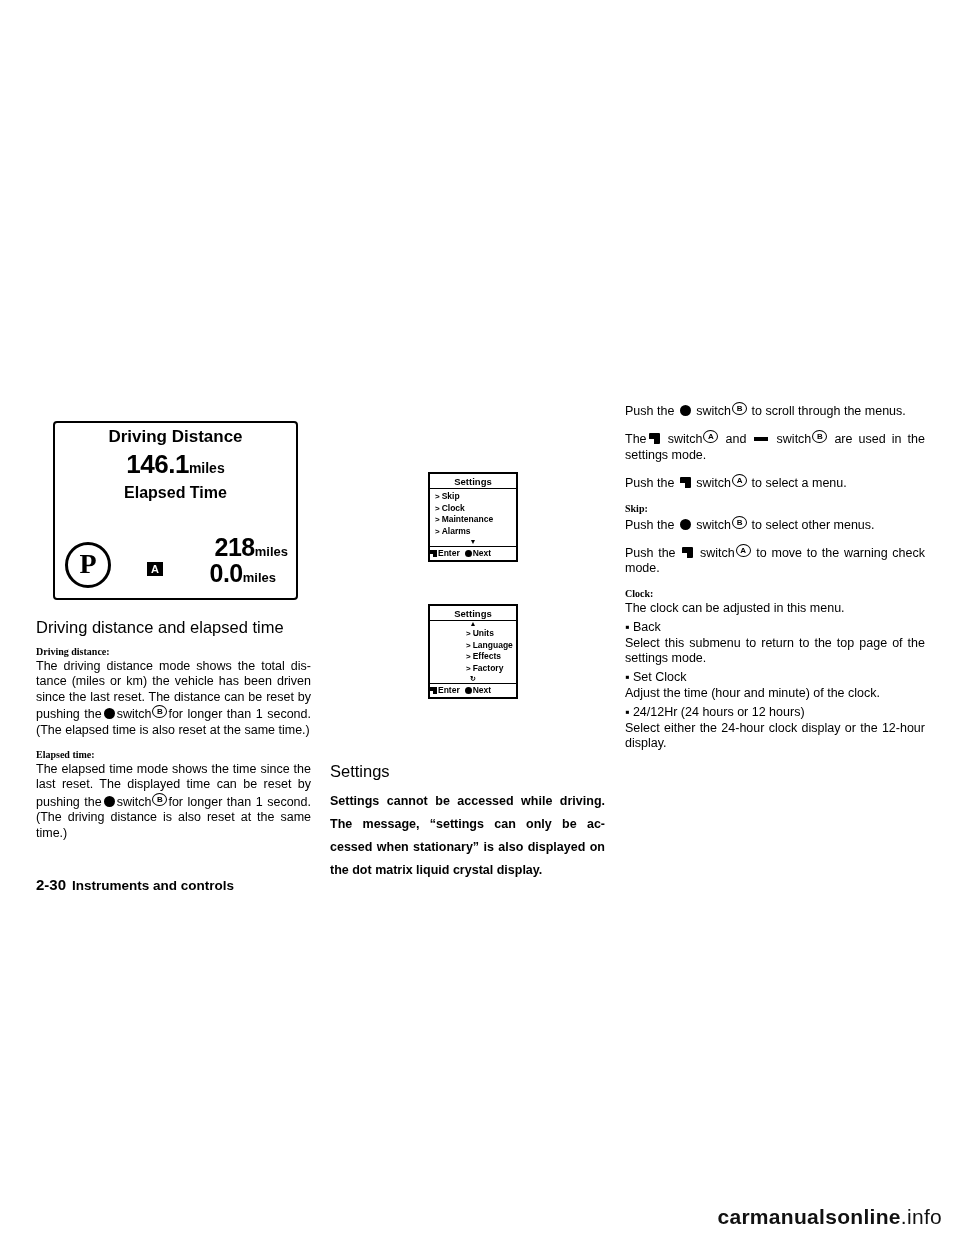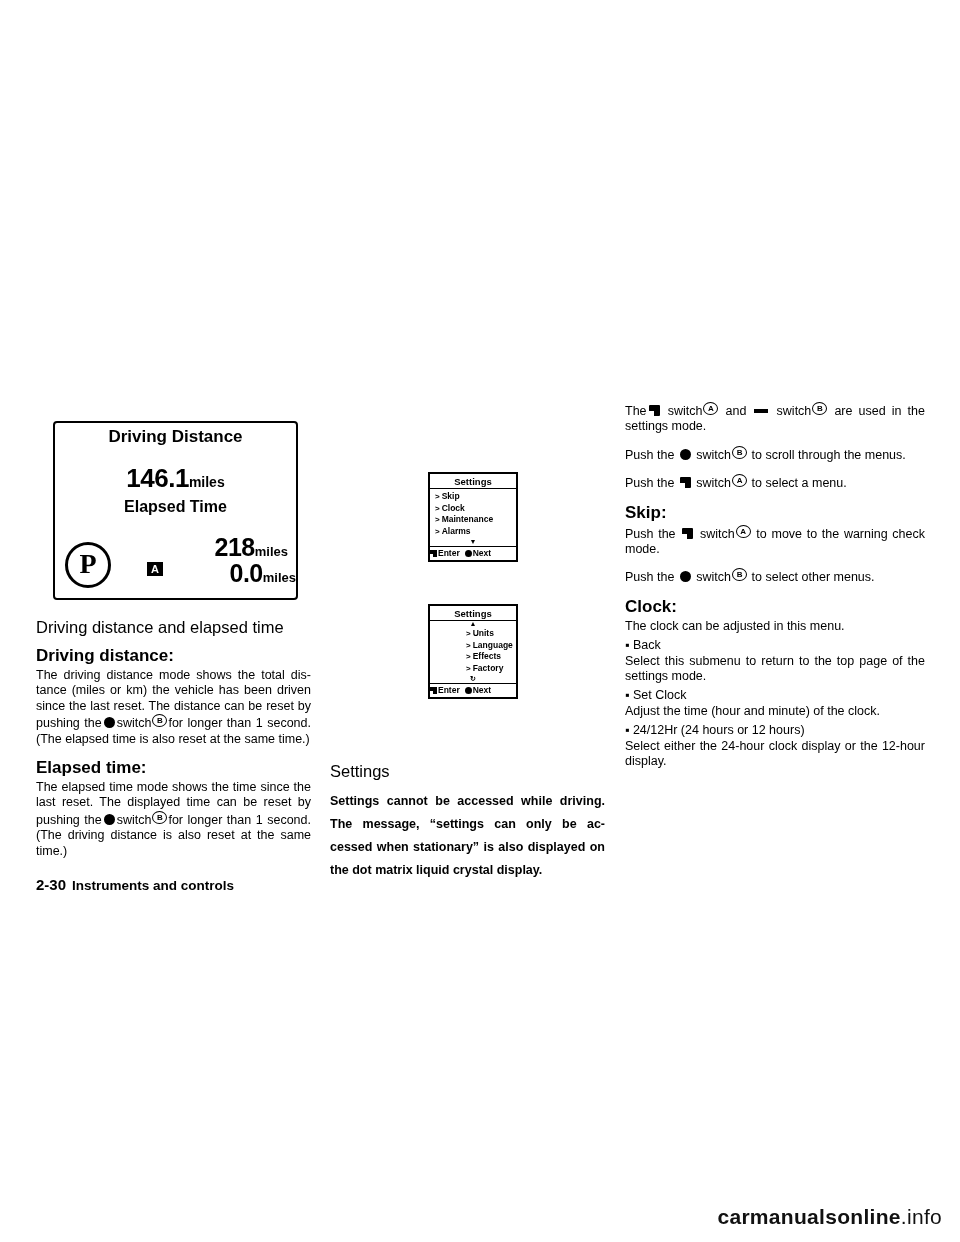--- a/index.html
+++ b/index.html
@@ -37,21 +37,21 @@
   }
   .lcd-title {
     text-align: center;
     font-size: 17px;
     font-weight: bold;
     margin-top: 4px;
     letter-spacing: 0px;
   }
   .lcd-row-dist {
     text-align: center;
-    margin-top: 16px;
+    margin-top: 2px;
     white-space: nowrap;
   }
   .lcd-bignum {
     font-size: 26px;
     font-weight: bold;
     letter-spacing: -0.5px;
   }
   .lcd-unit {
     font-size: 14px;
     font-weight: bold;
@@ -123,37 +123,38 @@
     line-height: 14px;
     text-align: center;
   }
   .odo-row {
     position: absolute;
     right: 8px; bottom: 30px;
     white-space: nowrap;
   }
   .trip-row {
     position: absolute;
-    right: 0; bottom: 4px;
+    right: 20px; bottom: 4px;
     white-space: nowrap;
   }
   .odo-num { font-size: 25px; font-weight: bold; letter-spacing: -0.5px; }
   .odo-unit { font-size: 13px; font-weight: bold; }
 
   
   h2.sec {
     font-size: 16.5px;
     font-weight: normal;
     margin: 0 0 9px 0;
     letter-spacing: 0px;
   }
   .lead {
-    font-size: 17px;
+    font-size: 10px;
     font-weight: bold;
     margin: 0 0 2px 0;
+    font-family: Liberation Serif, serif;
   }
   p.body {
     font-size: 12.5px;
     line-height: 15.4px;
     margin: 0 0 11px 0;
     text-align: justify;
   }
   p.bold {
     font-size: 12.5px;
     line-height: 23px;
@@ -377,30 +378,30 @@
       <span class="foot-seg"><span class="foot-dot"></span><span>Next</span></span>
     </div>
   </div>
 
   <div class="col2" style="top: 762px;">
     <h2 class="sec">Settings</h2>
     <p class="bold">Settings cannot be accessed while driving. The message, “settings can only be ac-cessed when stationary” is also displayed on the dot matrix liquid crystal display.</p>
   </div>
 
   <div class="col3">
+    <p class="body"><span>Push the</span> <span class="sw-dot"></span> <span>switch</span><span class="cbadge">B</span> <span>to scroll through the menus.</span></p>
+
     <p class="body"><span>The</span><span class="sw-sq"></span> <span>switch</span><span class="cbadge">A</span> <span>and</span> <span class="sw-line"></span> <span>switch</span><span class="cbadge">B</span> <span>are used in the settings mode.</span></p>
 
-    <p class="body"><span>Push the</span> <span class="sw-dot"></span> <span>switch</span><span class="cbadge">B</span> <span>to scroll through the menus.</span></p>
-
     <p class="body"><span>Push the</span> <span class="sw-sq"></span> <span>switch</span><span class="cbadge">A</span> <span>to select a menu.</span></p>
 
     <div class="lead">Skip:</div>
+    <p class="body"><span>Push the</span> <span class="sw-dot"></span> <span>switch</span><span class="cbadge">B</span> <span>to select other menus.</span></p>
+
     <p class="body"><span>Push the</span> <span class="sw-sq"></span> <span>switch</span><span class="cbadge">A</span> <span>to move to the warning check mode.</span></p>
-
-    <p class="body"><span>Push the</span> <span class="sw-dot"></span> <span>switch</span><span class="cbadge">B</span> <span>to select other menus.</span></p>
 
     <div class="lead">Clock:</div>
     <p class="body" style="margin-bottom:4px;">The clock can be adjusted in this menu.</p>
 
     <p class="body indent1" style="margin-bottom:0;"><span>▪</span> <span>Back</span></p>
     <p class="body indent2" style="margin-bottom:4px;">Select this submenu to return to the top page of the settings mode.</p>
 
     <p class="body indent1" style="margin-bottom:0;"><span>▪</span> <span>Set Clock</span></p>
     <p class="body indent2" style="margin-bottom:4px;">Adjust the time (hour and minute) of the clock.</p>
 

